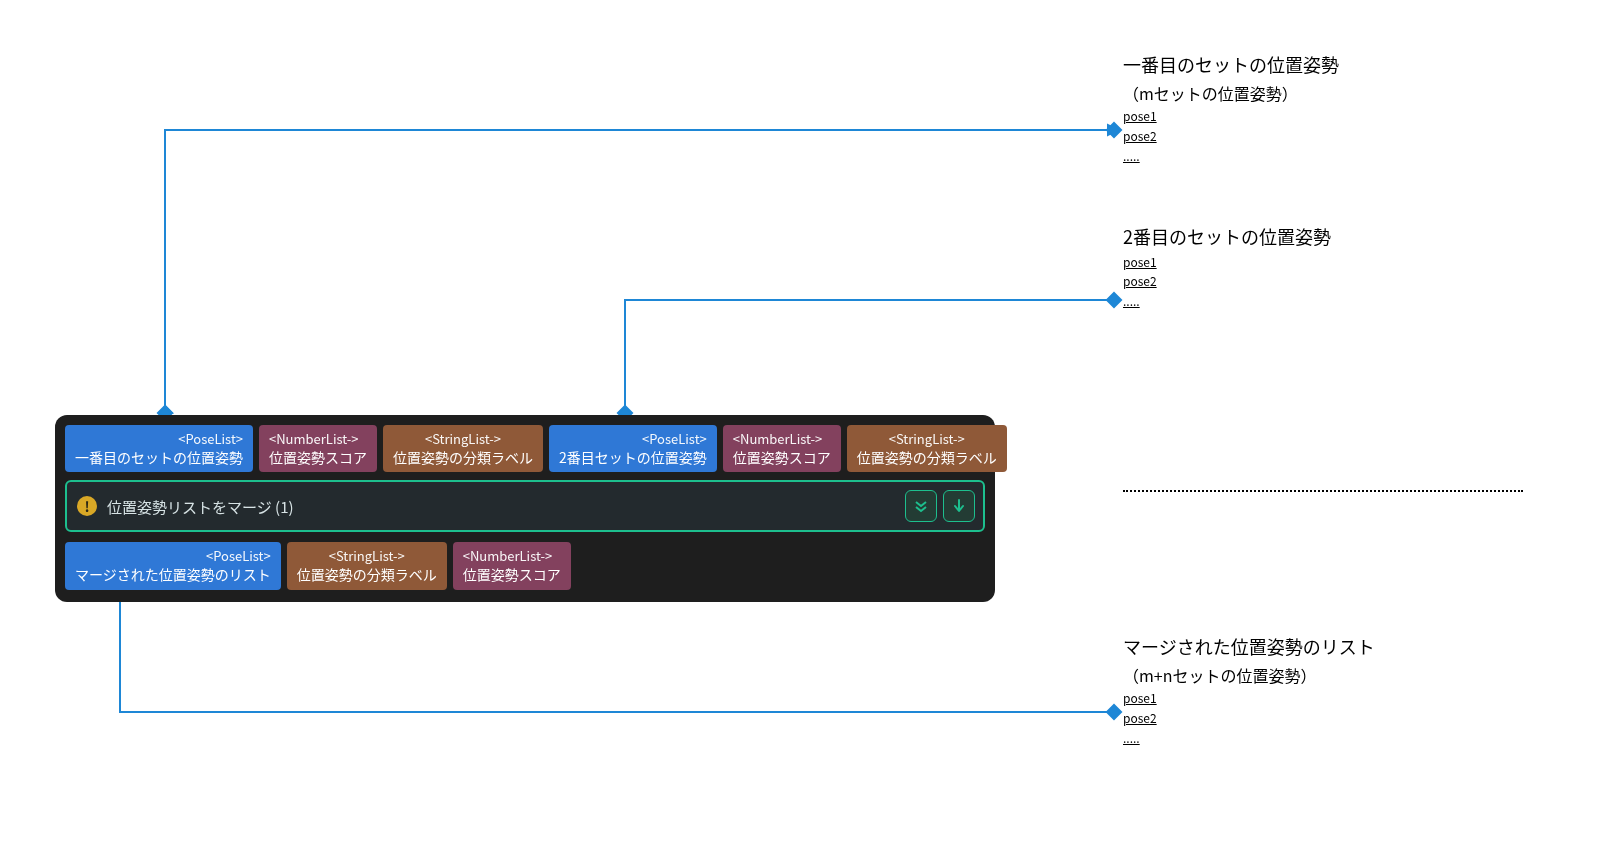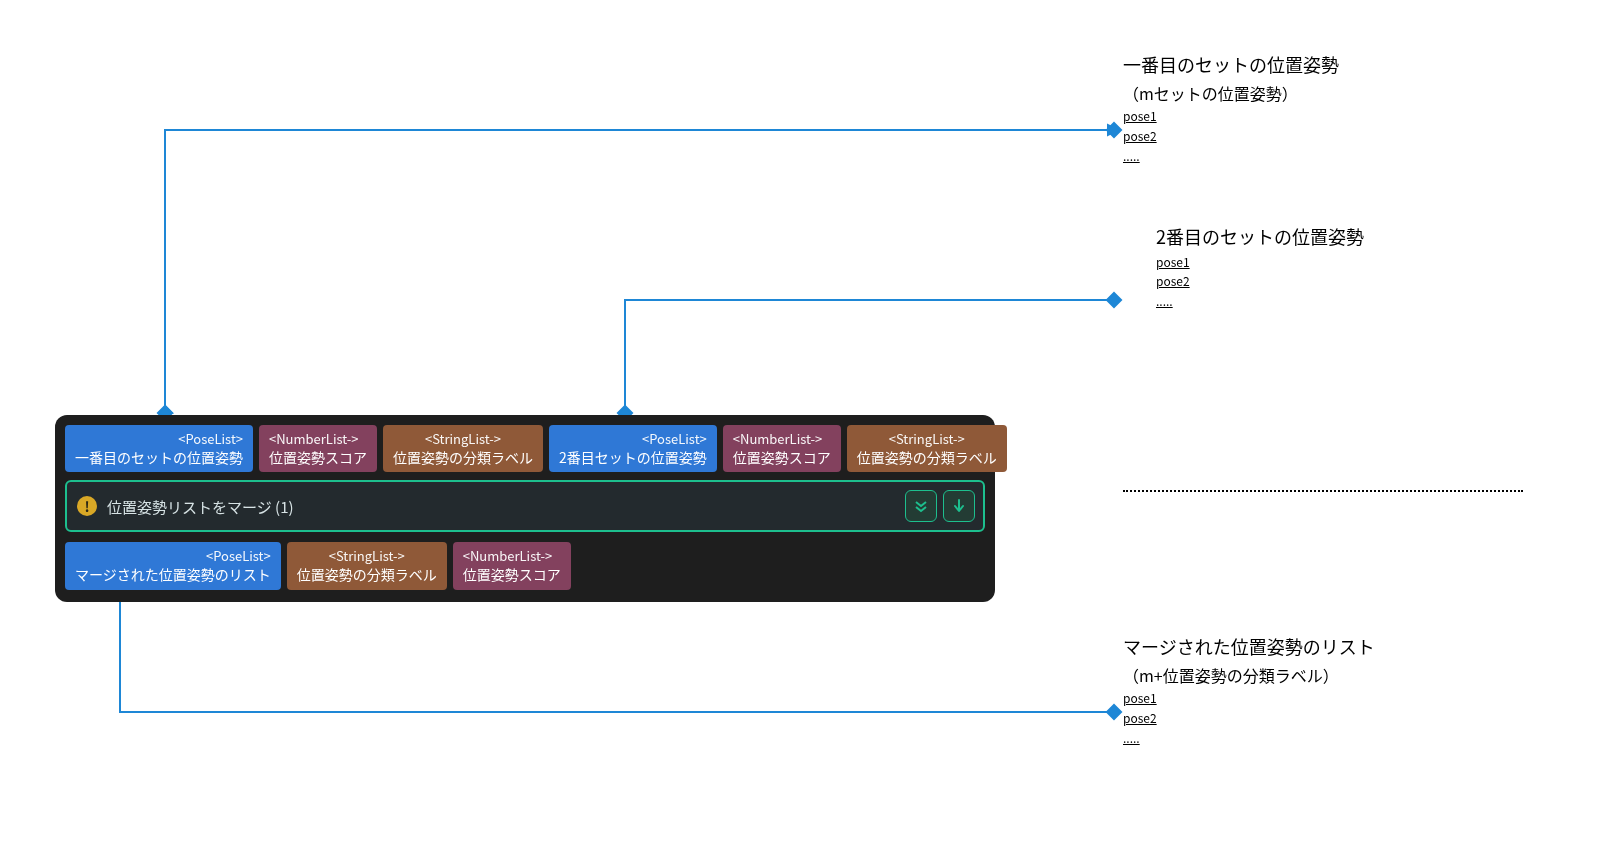--- a/index.html
+++ b/index.html
@@ -191,28 +191,28 @@
 </div>
 
 <div class="abs anno" style="left:1123px; top:50px;">
   <div>一番目のセットの位置姿勢</div>
   <div class="sub">（mセットの位置姿勢）</div>
   <div class="item">pose1</div>
   <div class="item">pose2</div>
   <div class="item">.....</div>
 </div>
 
-<div class="abs anno" style="left:1156px; top:222px;">
+<div class="abs anno" style="left:1123px; top:222px;">
   <div>2番目のセットの位置姿勢</div>
   <div class="item">pose1</div>
   <div class="item">pose2</div>
   <div class="item">.....</div>
 </div>
 
 <div class="abs dotsep" style="left:1123px; top:490px; width:400px;"></div>
 
 <div class="abs anno" style="left:1123px; top:632px;">
   <div>マージされた位置姿勢のリスト</div>
-  <div class="sub">（m+位置姿勢の分類ラベル）</div>
+  <div class="sub">（m+nセットの位置姿勢）</div>
   <div class="item">pose1</div>
   <div class="item">pose2</div>
   <div class="item">.....</div>
 </div>
 
 </body></html>

